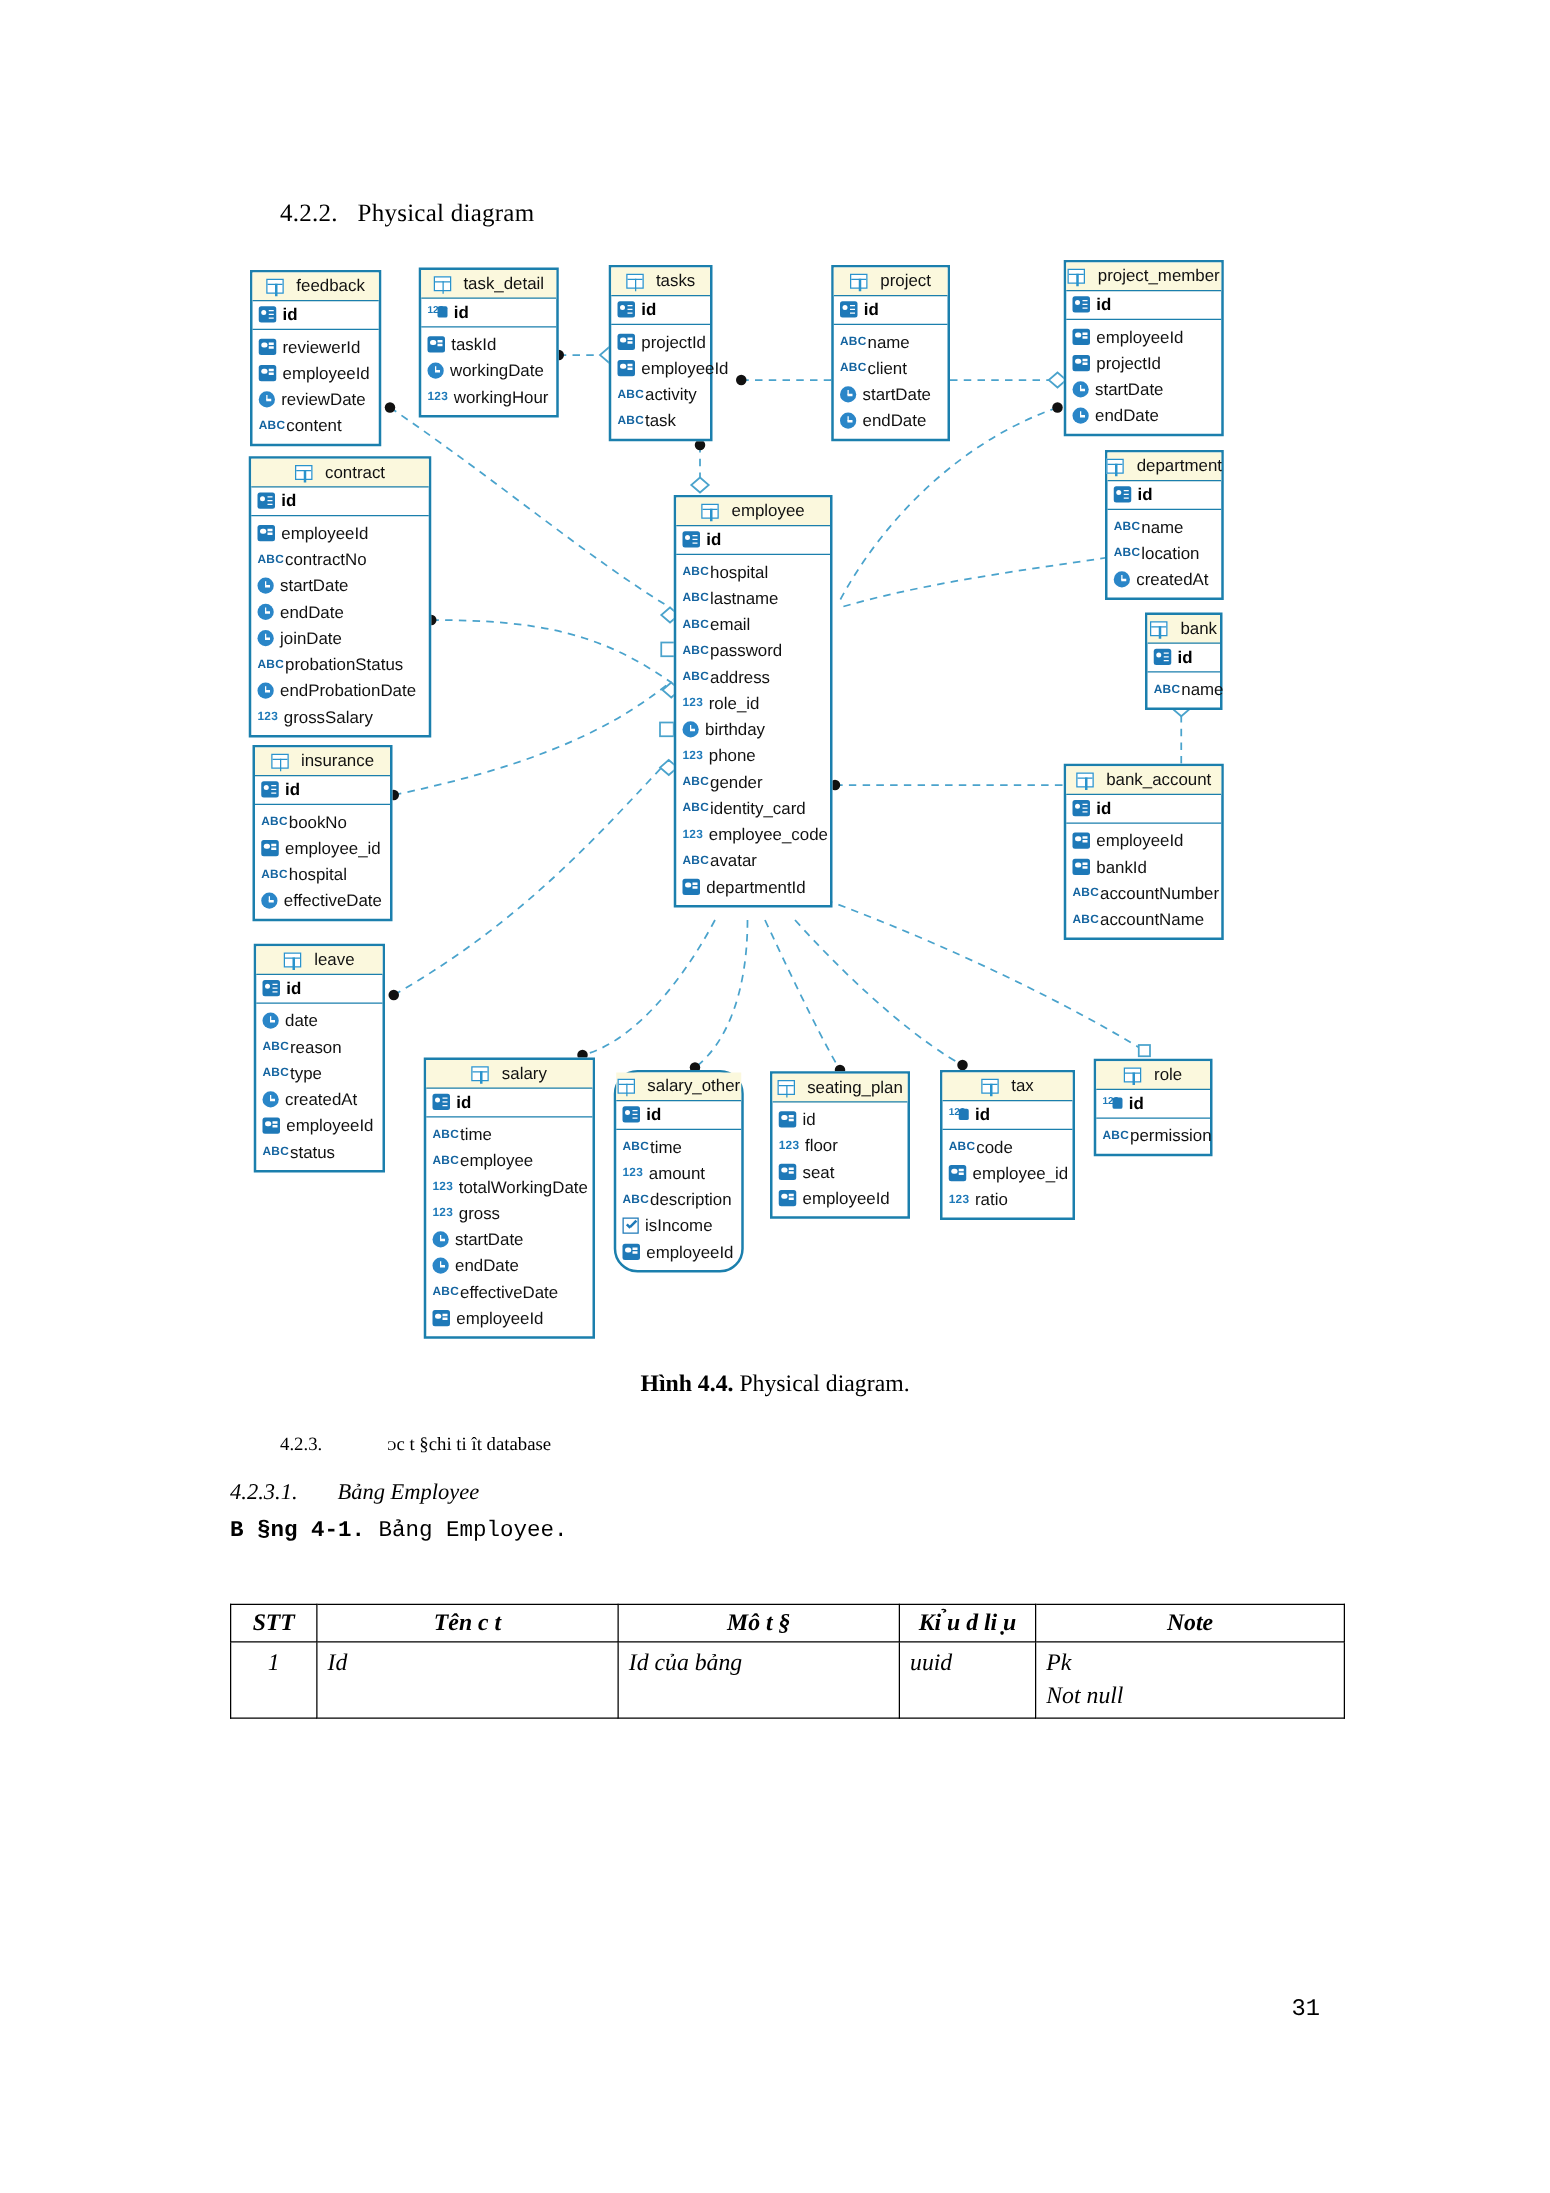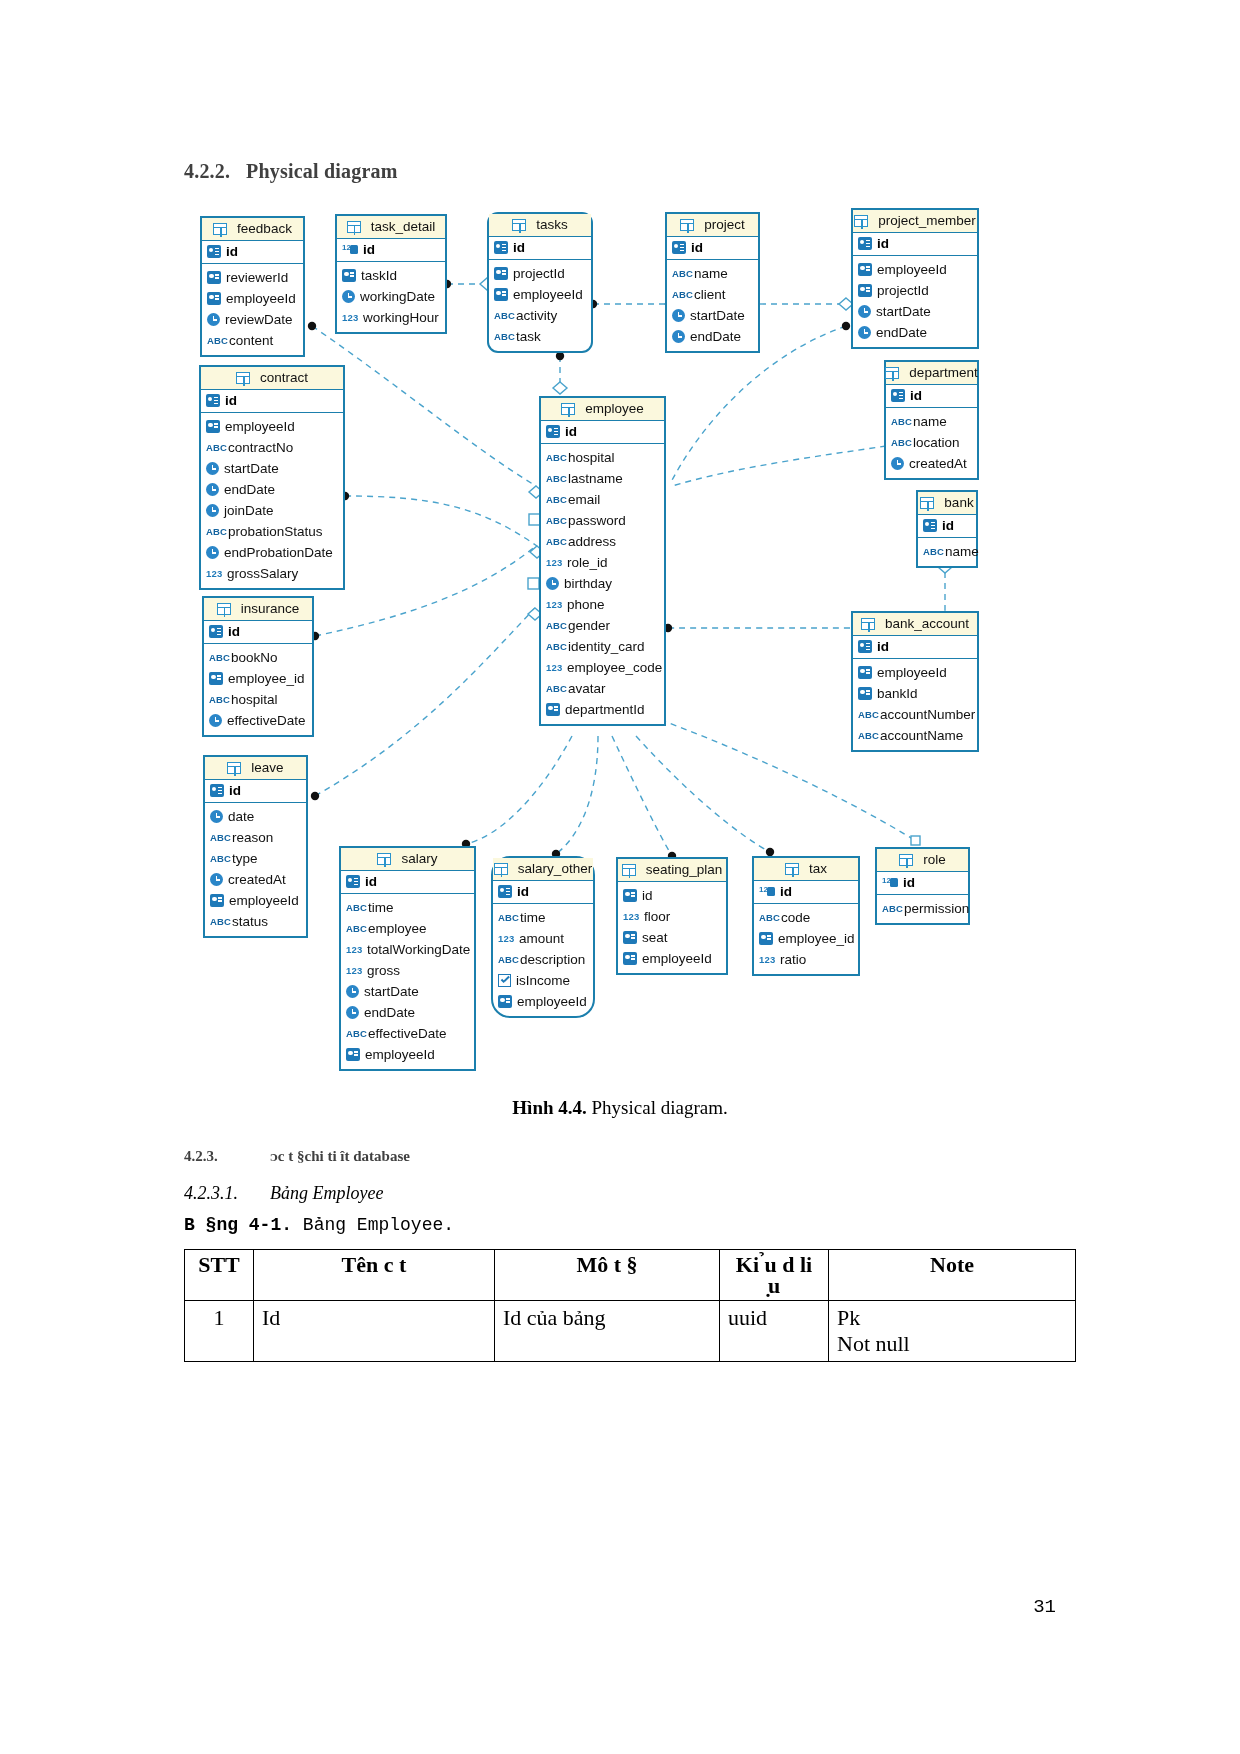--- a/index.html
+++ b/index.html
@@ -1,20 +1,20 @@
 <!DOCTYPE html>
 <html><head>
 <meta charset="utf-8">
 <style>
   html,body{margin:0;padding:0;background:#fff;}
   body{width:1240px;height:1754px;position:relative;font-family:"Liberation Serif",serif;}
   .page{position:relative;width:1240px;height:1754px;overflow:hidden;}
 
   
-  .h-sec{position:absolute;font-family:"Liberation Serif",serif;font-weight:bold;color:#404040;}
+  .h-sec{position:absolute;font-family:"Liberation Serif",serif;font-weight:normal;color:#000000;margin-left:40px;}
   #sec-422{left:184px;top:160px;font-size:20px;letter-spacing:.2px;}
   #sec-422 .num{display:inline-block;width:62px;}
   #sec-423{left:184px;top:1148px;font-size:15px;}
   #sec-423 .num{display:inline-block;width:86px;}
   #sec-4231{position:absolute;left:184px;top:1183px;font-size:18px;font-style:italic;font-family:"Liberation Serif",serif;}
   #sec-4231 .num{display:inline-block;width:86px;font-style:italic;}
   #tbl-caption{position:absolute;left:184px;top:1215px;font-size:18px;font-family:Liberation Mono, monospace;}
   #tbl-caption b{font-weight:bold;}
   #fig-caption{position:absolute;left:0;top:1097px;width:1240px;text-align:center;font-size:19px;font-family:"Liberation Serif",serif;}
   #fig-caption b{font-weight:bold;}
@@ -56,22 +56,22 @@
   .ic-abc{width:17px;height:13px;color:#1464a0;font-size:9.5px;font-weight:bold;line-height:14px;
      font-family:"Liberation Sans",sans-serif;letter-spacing:.2px;}
   .ic-clock{width:13px;height:13px;border-radius:50%;background:#2a86c8;position:relative;}
   .ic-clock:before{content:"";position:absolute;left:6px;top:2.5px;width:1.4px;height:4.5px;background:#fff;}
   .ic-clock:after{content:"";position:absolute;left:6px;top:6.3px;width:4px;height:1.4px;background:#fff;}
   .ic-check{width:13px;height:13px;border:1.5px solid #1e79b8;box-sizing:border-box;position:relative;background:#fff;}
   .ic-check:before{content:"";position:absolute;left:2px;top:4.5px;width:4px;height:1.6px;background:#1e79b8;transform:rotate(45deg);}
   .ic-check:after{content:"";position:absolute;left:4px;top:3px;width:7px;height:1.6px;background:#1e79b8;transform:rotate(-45deg);}
 
   
-  #doc-table{position:absolute;left:184px;top:1249px;border-collapse:collapse;
-     font-family:"Liberation Serif",serif;font-size:22px;}
+  #doc-table{position:absolute;left:184px;top:1283px;border-collapse:collapse;
+     font-family:"Liberation Serif",serif;font-size:19px;font-style:italic;}
   #doc-table th,#doc-table td{border:1.6px solid #000;padding:4px 8px;vertical-align:top;}
   #doc-table thead th{text-align:center;font-weight:bold;line-height:21px;}
   #doc-table tbody td{text-align:left;line-height:26px;}
   #doc-table tbody td.c{text-align:center;}
   .w-stt{width:52px;}.w-ten{width:224px;}.w-mo{width:208px;}.w-kieu{width:92px;}.w-note{width:230px;}
 </style>
 </head>
 <body>
 
 <div class="page">
@@ -200,21 +200,21 @@
             <span class="ic ic-clock"></span>
             <span>workingDate</span>
           </div>
         <div class="col">
             <span class="ic ic-num123">123</span>
             <span>workingHour</span>
           </div>
       </div>
     </div>
 
-    <div class="tbl" style="left:487px;top:16px;width:106px;border-radius:11px;">
+    <div class="tbl" style="left:487px;top:16px;width:83px;">
       <div class="thead">
         <span class="ic ic-table"></span>
         <span>tasks</span>
         </div>
       <div class="pk">
         <span class="ic ic-key"></span>
         <span>id</span>
         </div>
       <div class="cols">
         <div class="col">

